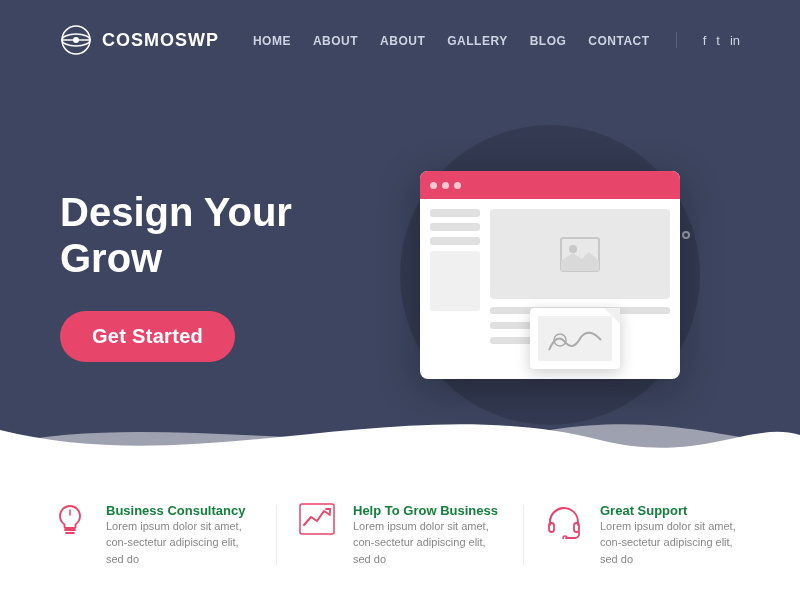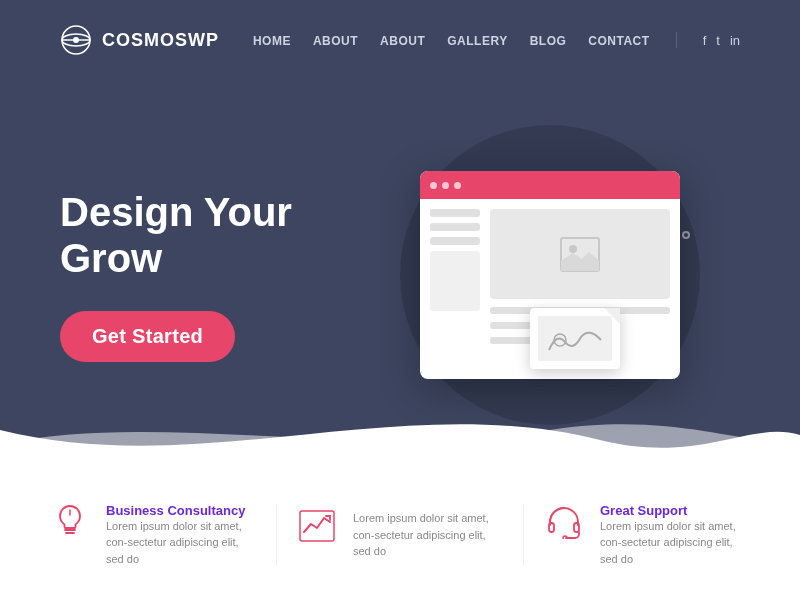--- a/index.html
+++ b/index.html
@@ -262,21 +262,21 @@
       display: flex;
       align-items: center;
       justify-content: center;
       color: #e8456a;
       font-size: 28px;
     }
     .feature-text { flex: 1; }
     .feature-title {
       font-size: 13px;
       font-weight: 700;
-      color: #6d28d9;
+      color: #15803d;
       margin-bottom: 0;
     }
     .feature-desc {
       font-size: 11px;
       color: #888;
       line-height: 1.5;
     }
     .feature-divider {
       width: 1px;
       height: 60px;
@@ -408,20 +408,21 @@
   <div class="feature-item">
     <div class="feature-icon-wrap">
 
       <svg width="36" height="32" viewBox="0 0 36 32" fill="none">
         <rect x="1" y="1" width="34" height="30" rx="2" stroke="#e8456a" stroke-width="1.5" fill="none"></rect>
         <path d="M5 22 L12 14 L18 18 L25 8 L31 12" stroke="#e8456a" stroke-width="2" fill="none" stroke-linecap="round" stroke-linejoin="round"></path>
         <path d="M27 6 L31 6 L31 10" stroke="#e8456a" stroke-width="1.8" fill="none" stroke-linecap="round"></path>
       </svg>
     </div>
     <div class="feature-text">
+      <div class="feature-title">Help To Grow Business</div>
       <div class="feature-desc">Lorem ipsum dolor sit amet, con-sectetur adipiscing elit, sed do</div>
     </div>
   </div>
 
   <div class="feature-divider"></div>
 
   <div class="feature-item">
     <div class="feature-icon-wrap">
 
       <svg width="36" height="36" viewBox="0 0 36 36" fill="none">

